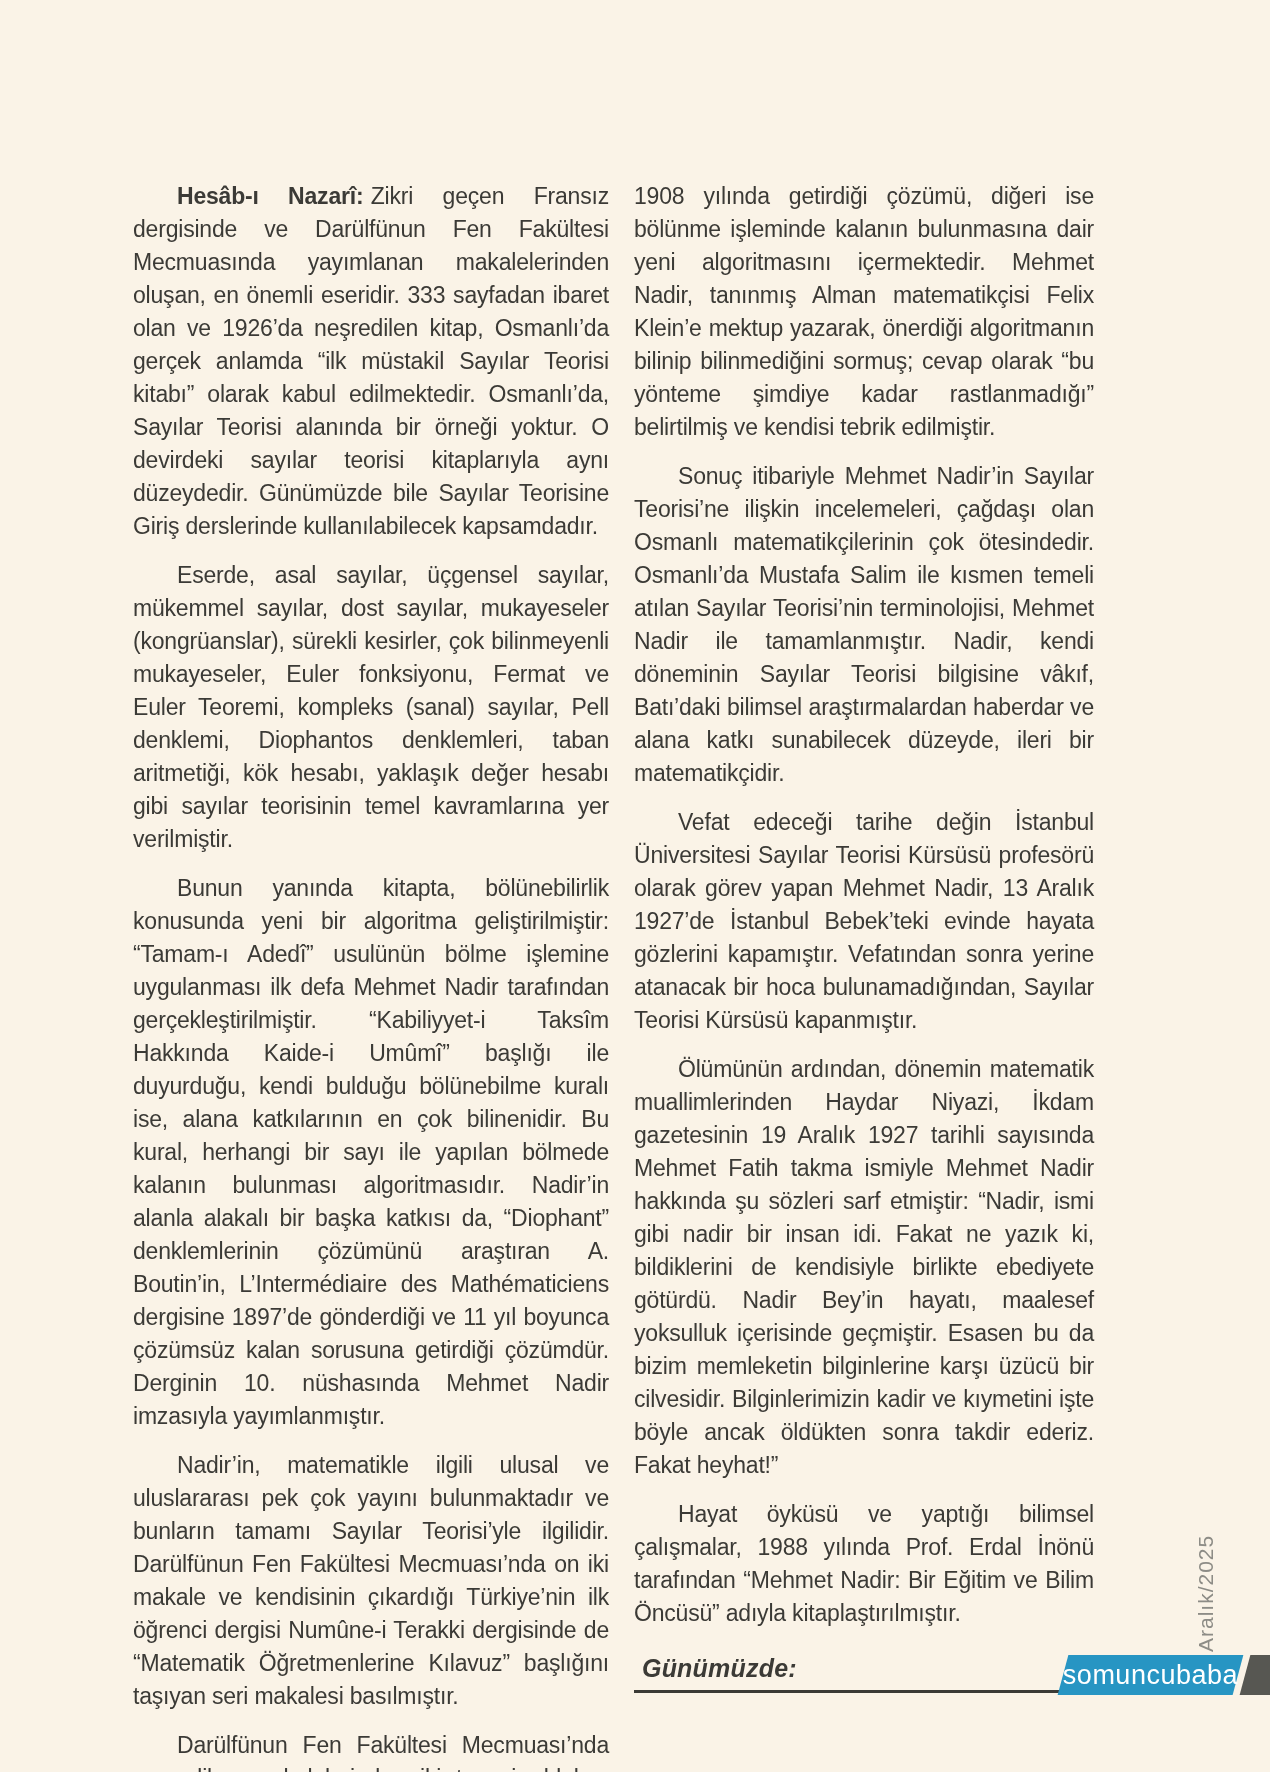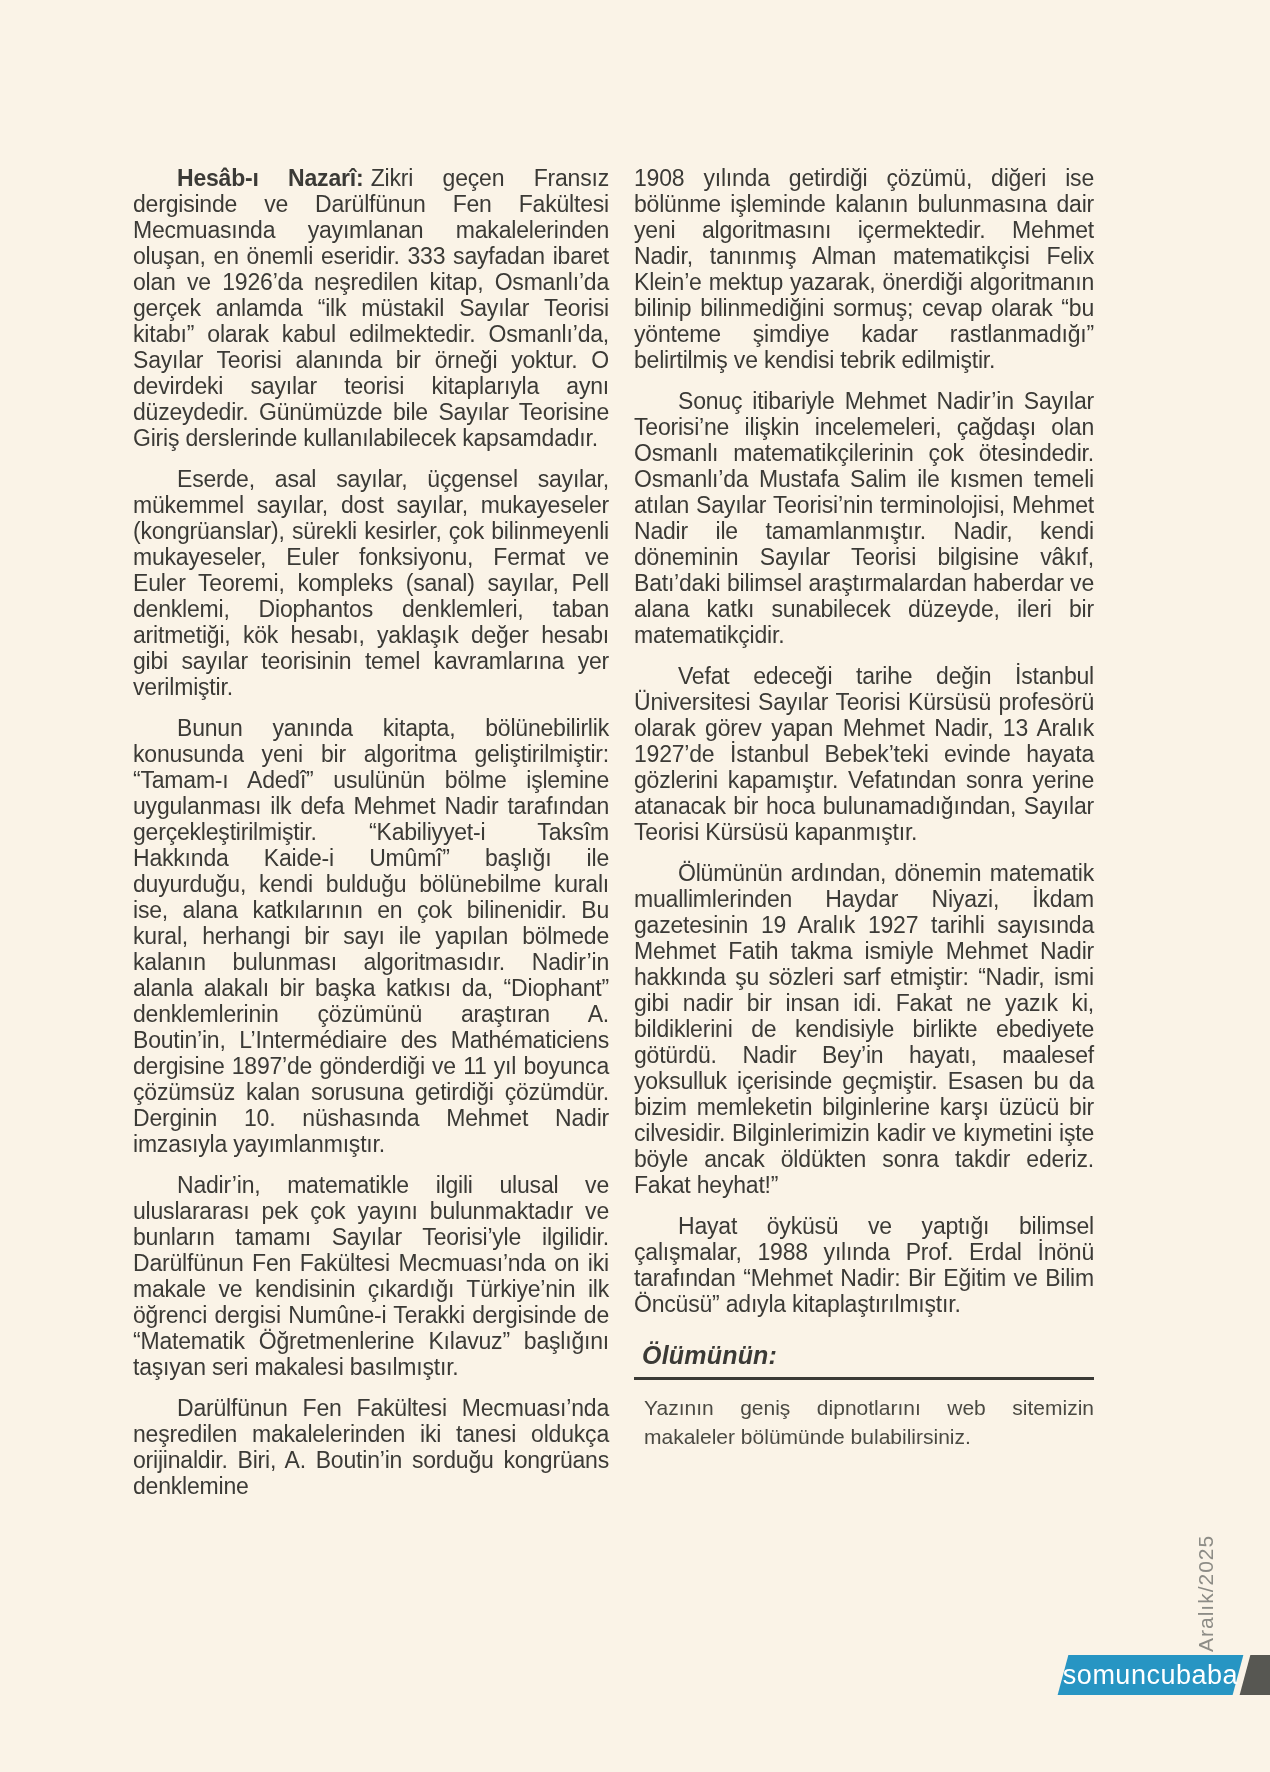--- a/index.html
+++ b/index.html
@@ -12,23 +12,23 @@
     font-family: "Liberation Sans", sans-serif;
     color: #3b3a36;
   }
   .column {
     position: absolute;
     top: 164px;
   }
   .col-left  { left: 133px; width: 476px; }
   .col-right { left: 634px; width: 460px; }
   p.par {
-    margin: 1px 0 15px 0;
+    margin: 16px 0 15px 0;
     font-size: 23px;
-    line-height: 26px;
+    line-height: 33px;
     font-weight: 300;
     letter-spacing: -0.2px;
     text-align: justify;
     text-indent: 44px;
     color: #3b3a36;
   }
   p.par.no-indent { text-indent: 0; }
   .lead { font-weight: bold; margin-right: 0.32em; }
   .bibliography { margin-top: 24px; }
   .bib-heading {
@@ -110,22 +110,21 @@
 </div>
 
 <div class="column col-right">
   <p class="par no-indent">1908 yılında getirdiği çözümü, diğeri ise bölünme işleminde kalanın bulunmasına dair yeni algoritmasını içermektedir. Mehmet Nadir, tanınmış Alman matematikçisi Felix Klein’e mektup yazarak, önerdiği algoritmanın bilinip bilinmediğini sormuş; cevap olarak “bu yönteme şimdiye kadar rastlanmadığı” belirtilmiş ve kendisi tebrik edilmiştir.</p>
   <p class="par">Sonuç itibariyle Mehmet Nadir’in Sayılar Teorisi’ne ilişkin incelemeleri, çağdaşı olan Osmanlı matematikçilerinin çok ötesindedir. Osmanlı’da Mustafa Salim ile kısmen temeli atılan Sayılar Teorisi’nin terminolojisi, Mehmet Nadir ile tamamlanmıştır. Nadir, kendi döneminin Sayılar Teorisi bilgisine vâkıf, Batı’daki bilimsel araştırmalardan haberdar ve alana katkı sunabilecek düzeyde, ileri bir matematikçidir.</p>
   <p class="par">Vefat edeceği tarihe değin İstanbul Üniversitesi Sayılar Teorisi Kürsüsü profesörü olarak görev yapan Mehmet Nadir, 13 Aralık 1927’de İstanbul Bebek’teki evinde hayata gözlerini kapamıştır. Vefatından sonra yerine atanacak bir hoca bulunamadığından, Sayılar Teorisi Kürsüsü kapanmıştır.</p>
   <p class="par">Ölümünün ardından, dönemin matematik muallimlerinden Haydar Niyazi, İkdam gazetesinin 19 Aralık 1927 tarihli sayısında Mehmet Fatih takma ismiyle Mehmet Nadir hakkında şu sözleri sarf etmiştir: “Nadir, ismi gibi nadir bir insan idi. Fakat ne yazık ki, bildiklerini de kendisiyle birlikte ebediyete götürdü. Nadir Bey’in hayatı, maalesef yoksulluk içerisinde geçmiştir. Esasen bu da bizim memleketin bilginlerine karşı üzücü bir cilvesidir. Bilginlerimizin kadir ve kıymetini işte böyle ancak öldükten sonra takdir ederiz. Fakat heyhat!”</p>
   <p class="par">Hayat öyküsü ve yaptığı bilimsel çalışmalar, 1988 yılında Prof. Erdal İnönü tarafından “Mehmet Nadir: Bir Eğitim ve Bilim Öncüsü” adıyla kitaplaştırılmıştır.</p>
 
   <div class="bibliography">
-    <div class="bib-heading">Ölümünün:</div>
-    <div class="bib-note">Yazının geniş dipnotlarını web sitemizin makaleler bölümünde bulabilirsiniz.</div>
+    <div class="bib-heading">Günümüzde:</div>
   </div>
 </div>
 
 <div class="issue-vertical">Aralık/2025</div>
 
 <div class="footer-bar">
   <div class="brand-plate">
     <span>somuncubaba</span>
   </div>
   <div class="page-plate">

